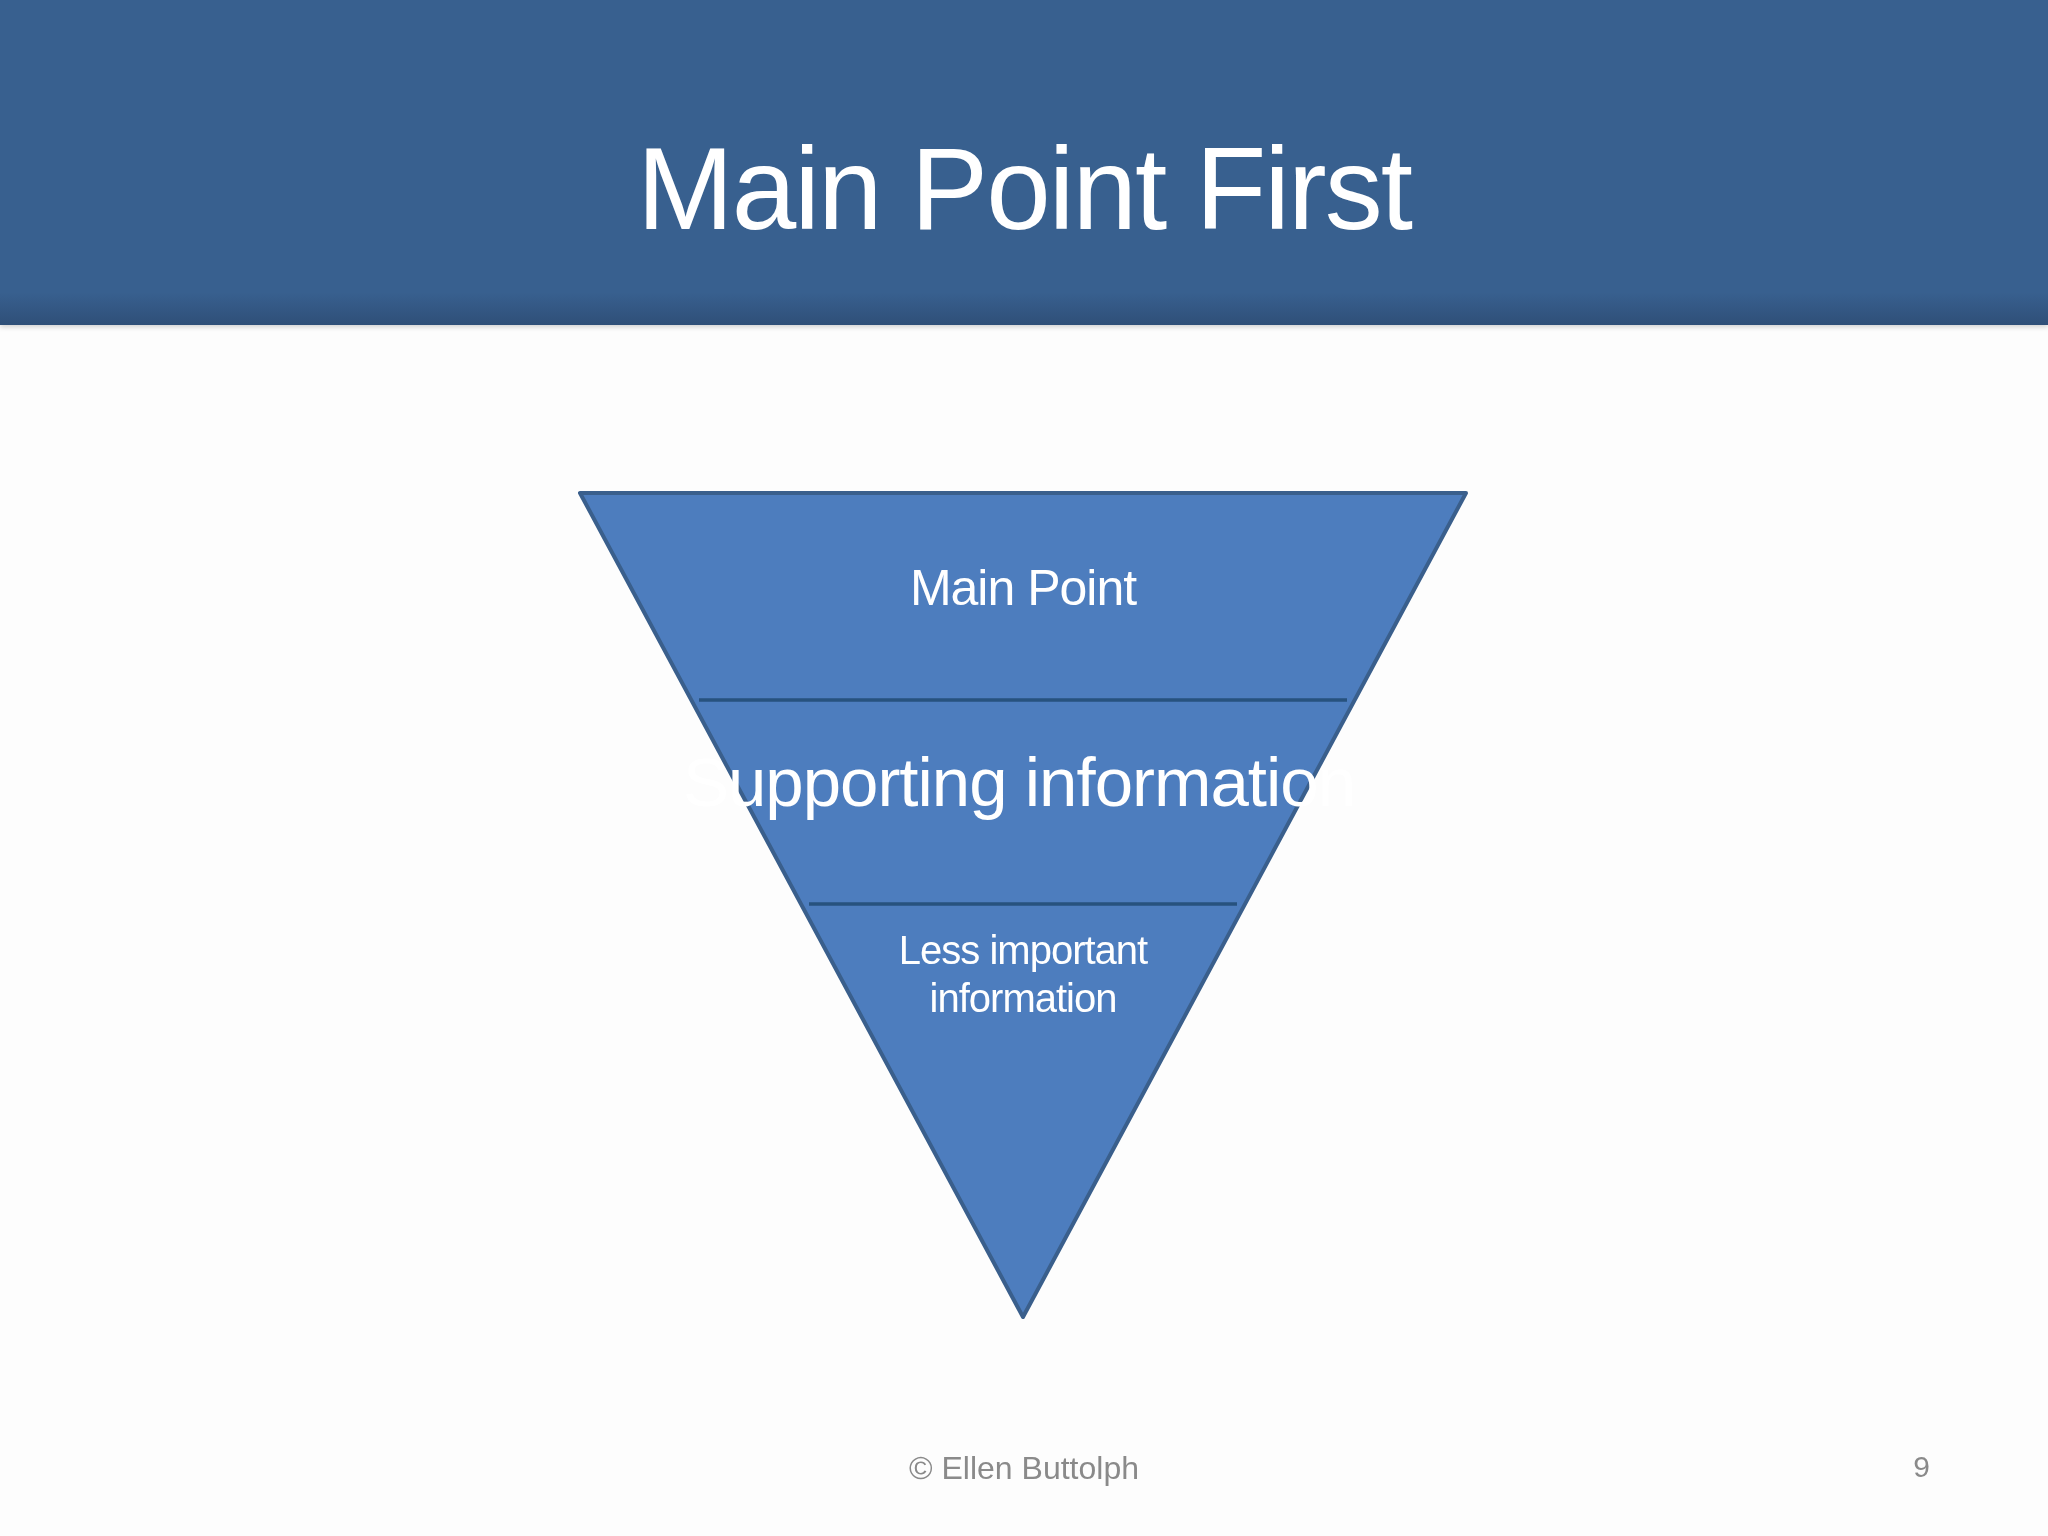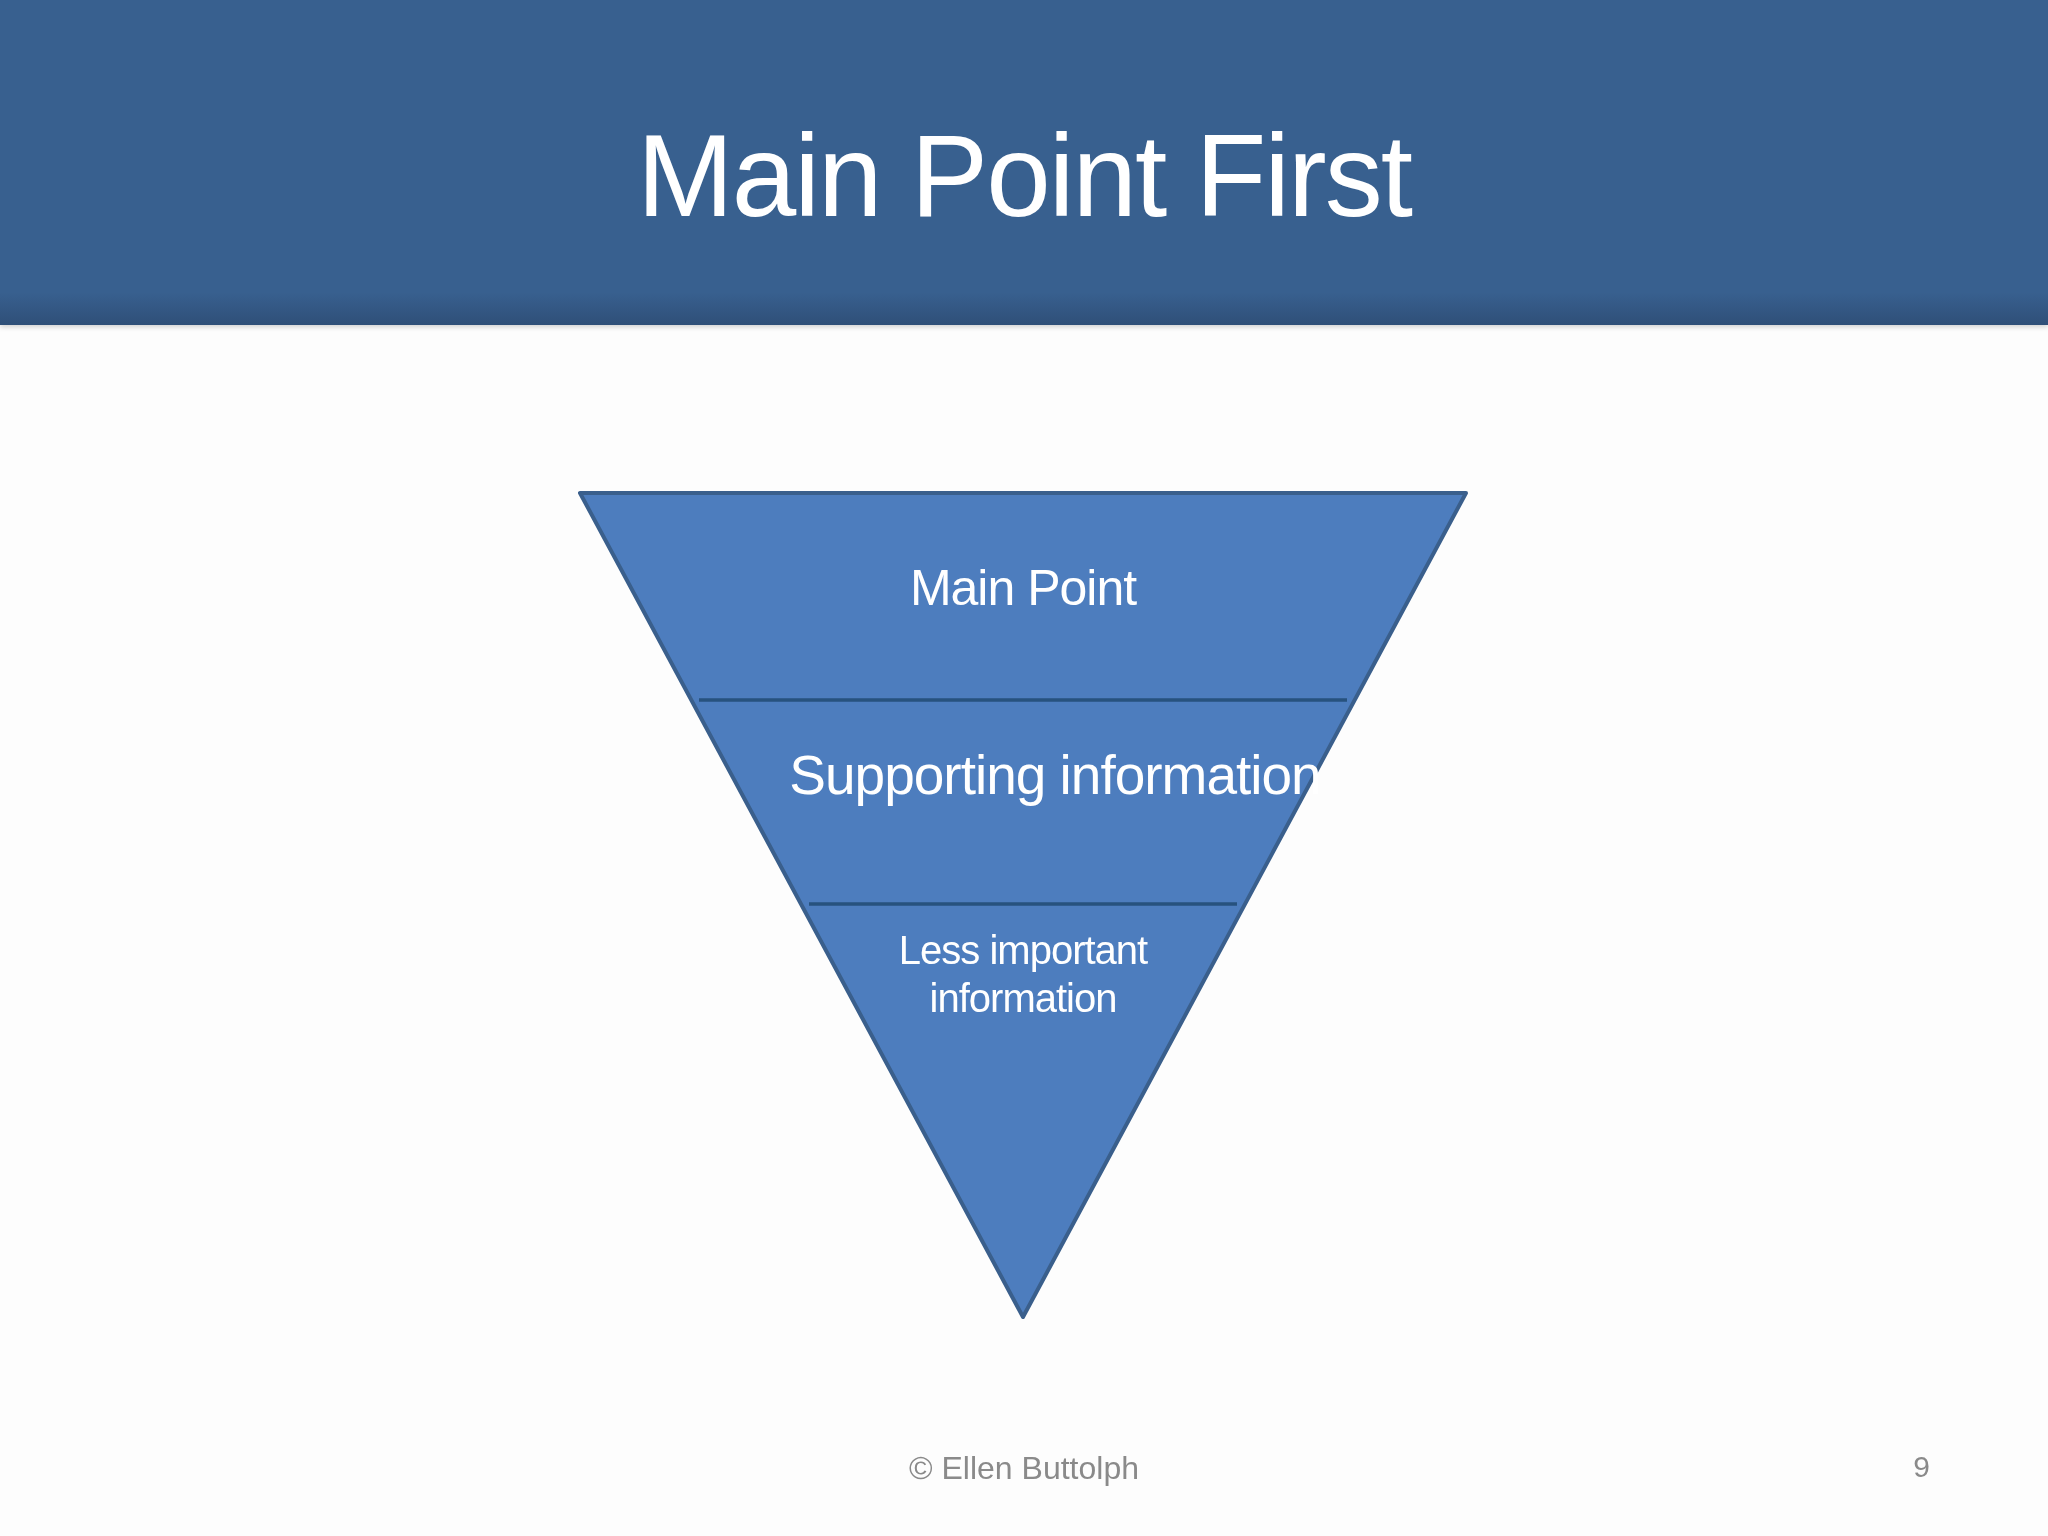--- a/index.html
+++ b/index.html
@@ -24,21 +24,21 @@
     height: 325px;
     box-sizing: border-box;
     padding-top: 40px;
     background: linear-gradient(
       to bottom,
       var(--header-bg, #38608F) 0%,
       var(--header-bg, #38608F) 90%,
       var(--header-edge, #2F4F78) 100%
     );
     display: flex;
-    align-items: flex-start;
+    align-items: flex-end;
     justify-content: center;
     box-shadow: 0 2px 5px rgba(0,0,0,0.18);
   }
   .slide-title {
     color: var(--title-text, #FFFFFF);
     font-size: 116px;
     font-weight: 300;
     letter-spacing: -2px;
     line-height: 1;
     white-space: nowrap;
@@ -70,24 +70,24 @@
     line-height: 1;
     letter-spacing: -1px;
   }
   .level-label.level-1 {
     left: 578px;
     width: 890px;
     top: 563px;
     font-size: 50px;
   }
   .level-label.level-2 {
-    left: 610px;
+    left: 574px;
     width: 890px;
     top: 748px;
-    font-size: 55px;
+    font-size: 69px;
   }
   .level-label.level-3 {
     left: 803px;
     width: 440px;
     top: 926px;
     font-size: 40px;
     line-height: 1.21;
   }
 
   

